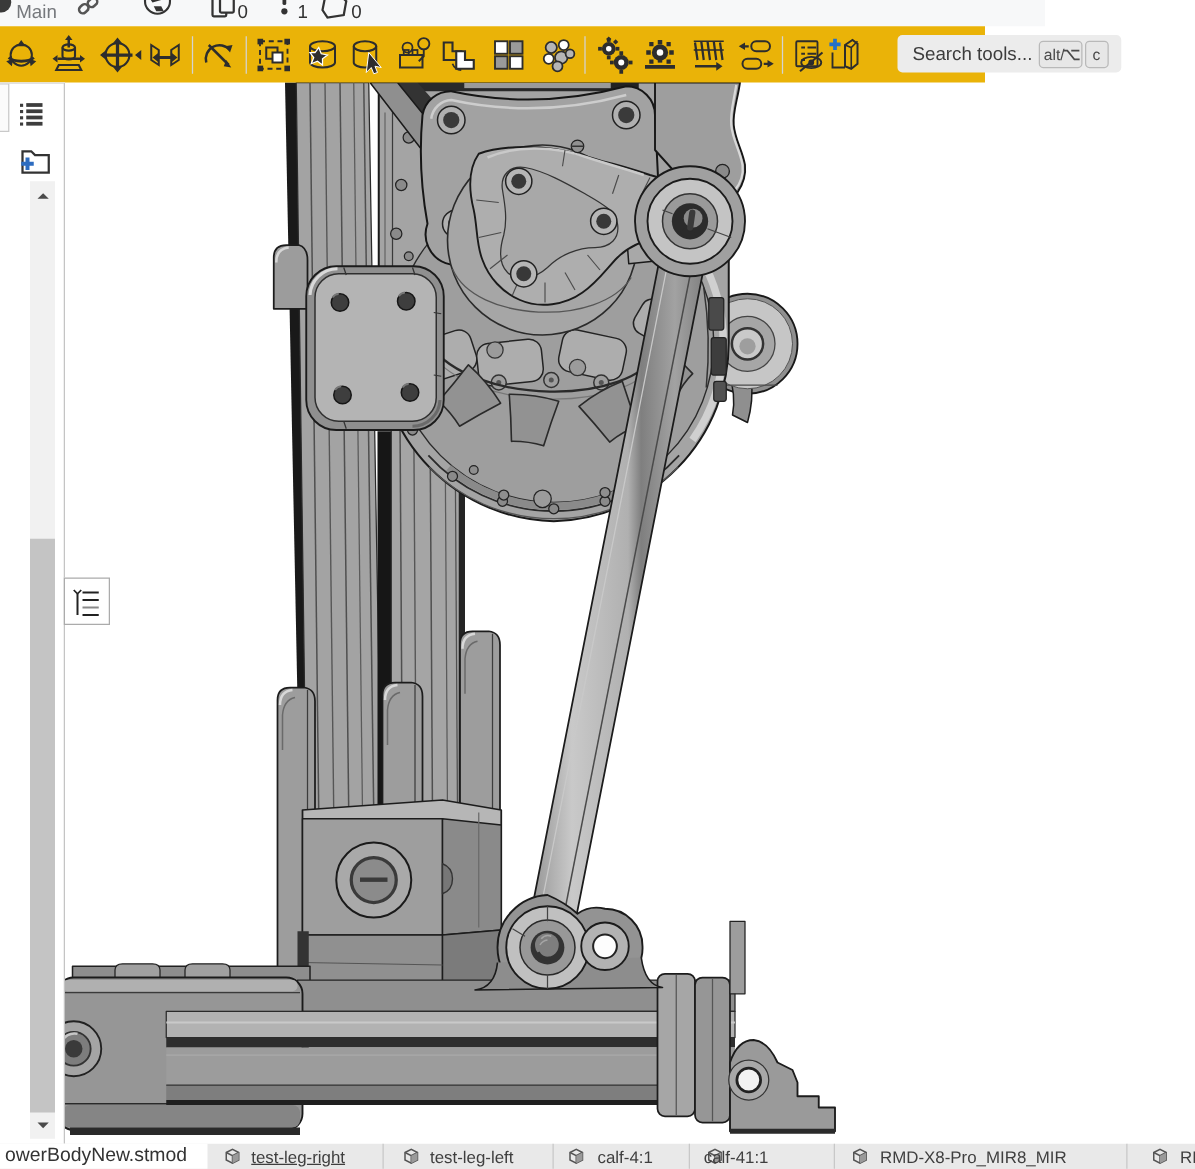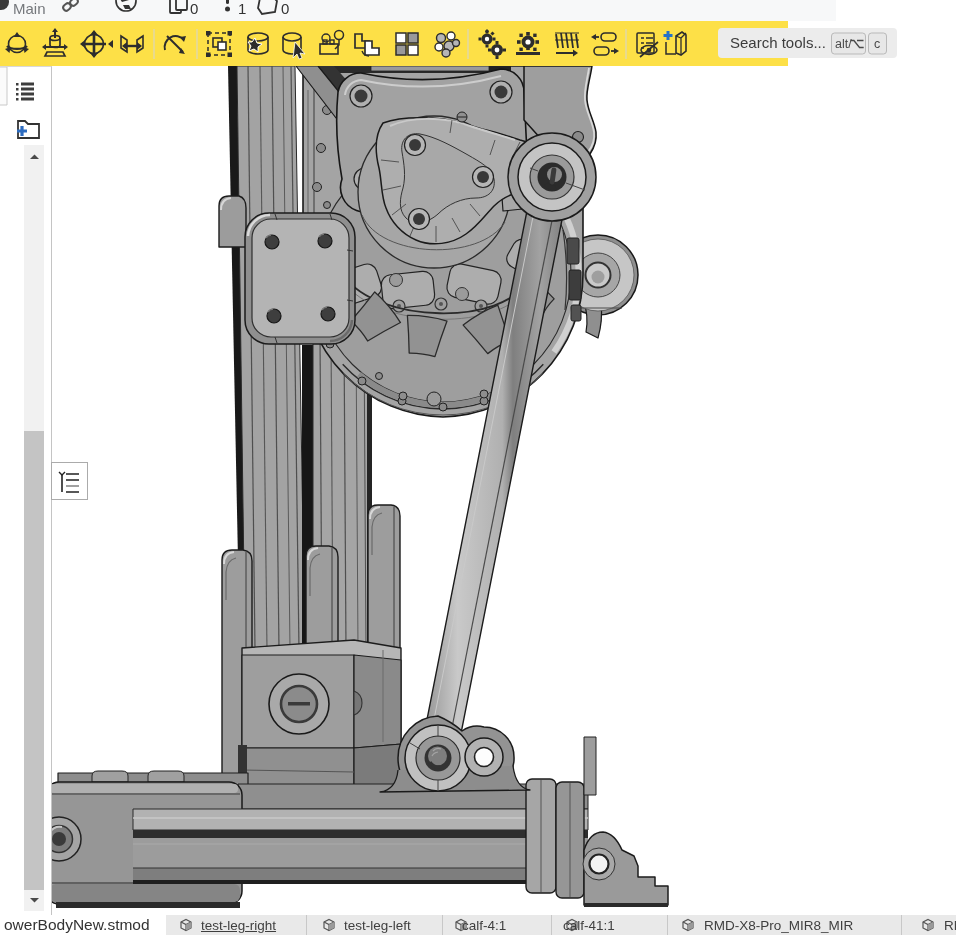--- a/index.html
+++ b/index.html
@@ -1,19 +1,19 @@
 <!DOCTYPE html>
 <html><head>
 <meta charset="utf-8">
 <style>
   html,body{margin:0;padding:0;width:956px;height:935px;overflow:hidden;background:#fff;
     font-family:"Liberation Sans",sans-serif;}
   .abs{position:absolute;}
   #topstrip{left:0;top:0;width:836px;height:21px;background:#f7f8f9;overflow:hidden;z-index:5;}
-  #toolbar{left:0;top:21px;width:788px;height:45px;background:#fde047;z-index:5;}
+  #toolbar{left:0;top:21px;width:788px;height:45px;background:#eab308;z-index:5;}
   #sidebar{left:0;top:66px;width:52px;height:849px;background:#fff;border-top:1px solid #d8d8d8;
     border-right:1px solid #c4c4c4;box-sizing:border-box;z-index:5;}
   #flyout{left:51px;top:462px;width:37px;height:38px;background:#fff;border:1px solid #ababab;
     box-sizing:border-box;z-index:6;}
   #tabbar{left:0;top:915px;width:956px;height:28px;background:#e9e9e9;z-index:5;font-size:13.5px;color:#3f3f3f;}
   .tsep{position:absolute;top:0;width:1px;height:20px;background:#c8c8c8;}
   .tabtxt{position:absolute;top:3px;white-space:nowrap;}
 </style>
 </head>
 <body>
@@ -587,21 +587,21 @@
     <path d="M3,4 L8,6.5 L13,4 M8,6.5 V12.5" fill="none" stroke="#555" stroke-width="1.2"></path>
     <path d="M8,6.5 L13,4 L13,10 L8,12.5 Z" fill="#9a9a9a"></path>
   </svg>
   <div class="tabtxt" style="left:344px;">test-leg-left</div>
   <div class="tsep" style="left:442px;"></div>
   <svg class="abs" style="left:453px;top:3px" width="15" height="14" viewBox="0 0 15 14">
     <path d="M3,4 L8,1.5 L13,4 L13,10 L8,12.5 L3,10 Z" fill="#e8e8e8" stroke="#555" stroke-width="1.2"></path>
     <path d="M3,4 L8,6.5 L13,4 M8,6.5 V12.5" fill="none" stroke="#555" stroke-width="1.2"></path>
     <path d="M8,6.5 L13,4 L13,10 L8,12.5 Z" fill="#9a9a9a"></path>
   </svg>
-  <div class="tabtxt" style="left:462px;">calf-4:1</div>
+  <div class="tabtxt" style="left:478px;">calf-4:1</div>
   <div class="tsep" style="left:551px;"></div>
   <svg class="abs" style="left:564px;top:3px" width="15" height="14" viewBox="0 0 15 14">
     <path d="M3,4 L8,1.5 L13,4 L13,10 L8,12.5 L3,10 Z" fill="#e8e8e8" stroke="#555" stroke-width="1.2"></path>
     <path d="M3,4 L8,6.5 L13,4 M8,6.5 V12.5" fill="none" stroke="#555" stroke-width="1.2"></path>
     <path d="M8,6.5 L13,4 L13,10 L8,12.5 Z" fill="#9a9a9a"></path>
   </svg>
   <div class="tabtxt" style="left:563px;">calf-41:1</div>
   <div class="tsep" style="left:667px;"></div>
   <svg class="abs" style="left:680px;top:3px" width="15" height="14" viewBox="0 0 15 14">
     <path d="M3,4 L8,1.5 L13,4 L13,10 L8,12.5 L3,10 Z" fill="#e8e8e8" stroke="#555" stroke-width="1.2"></path>

